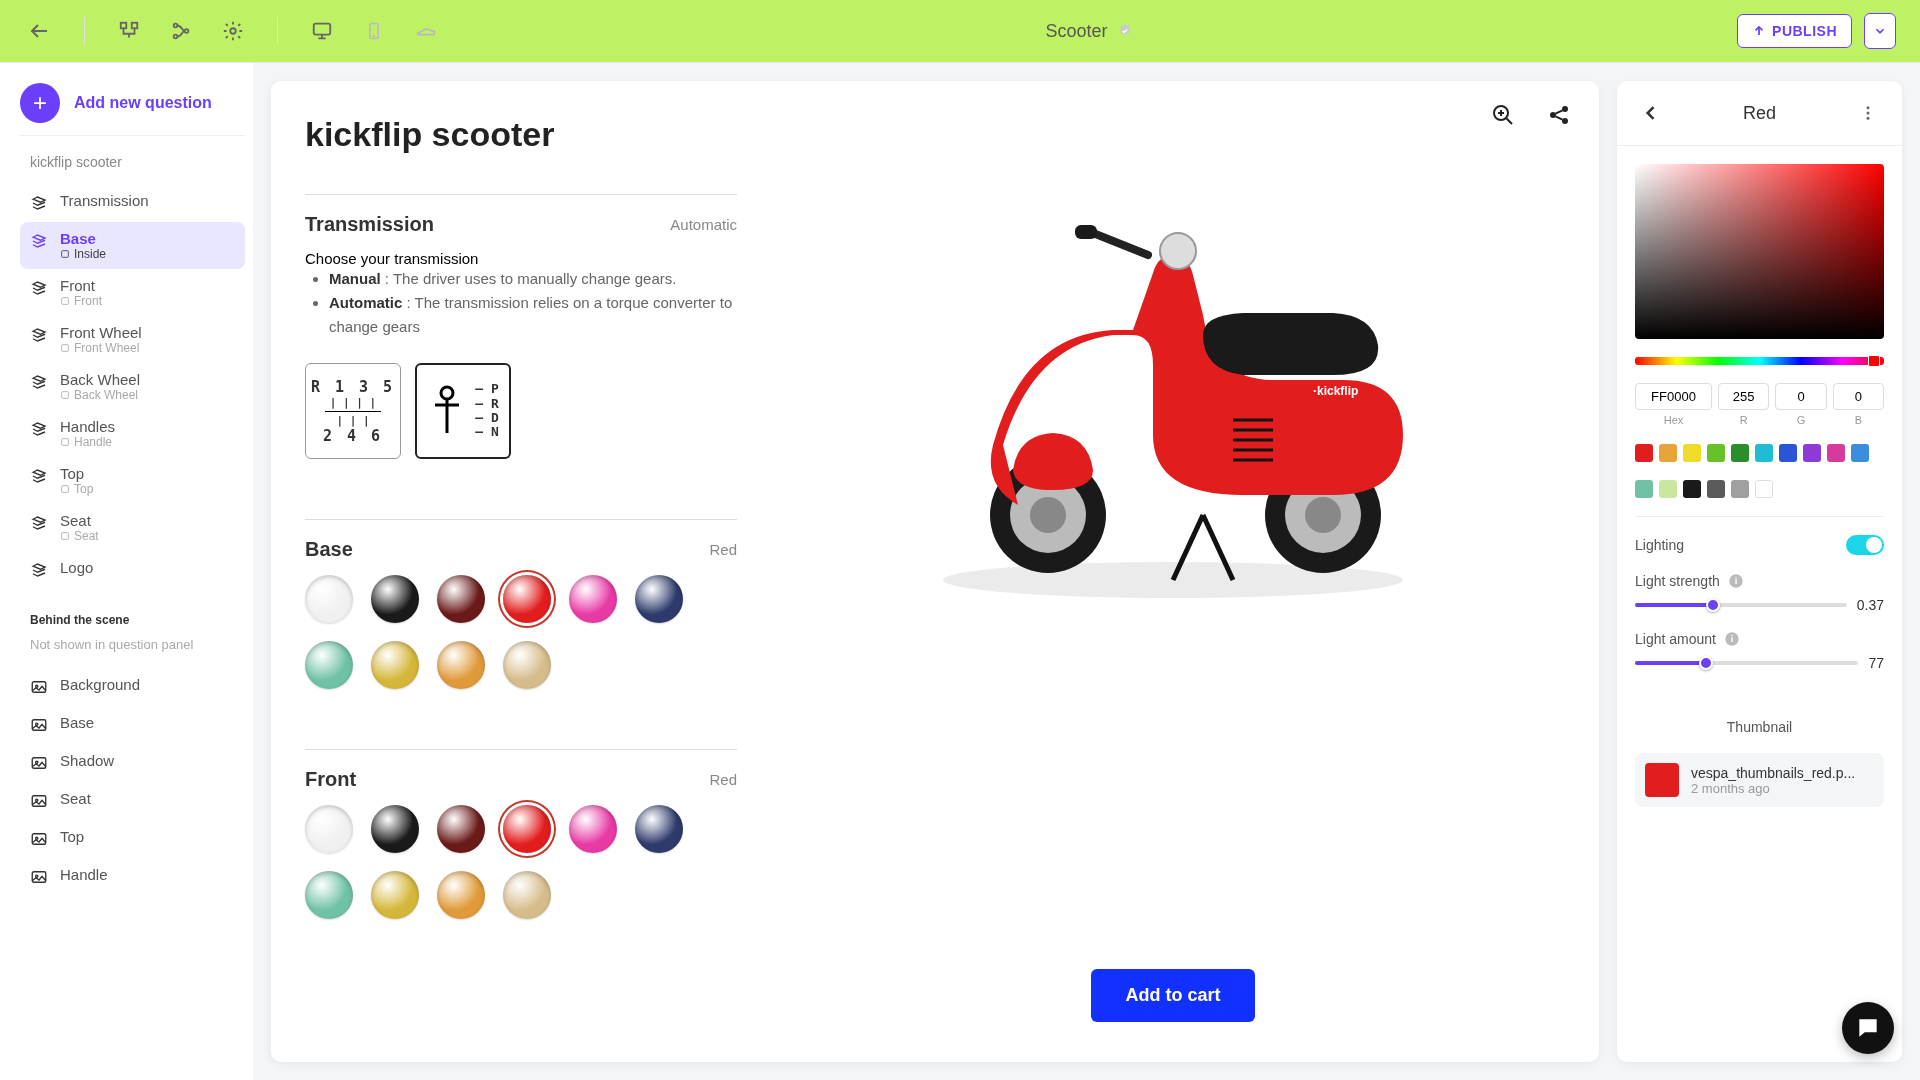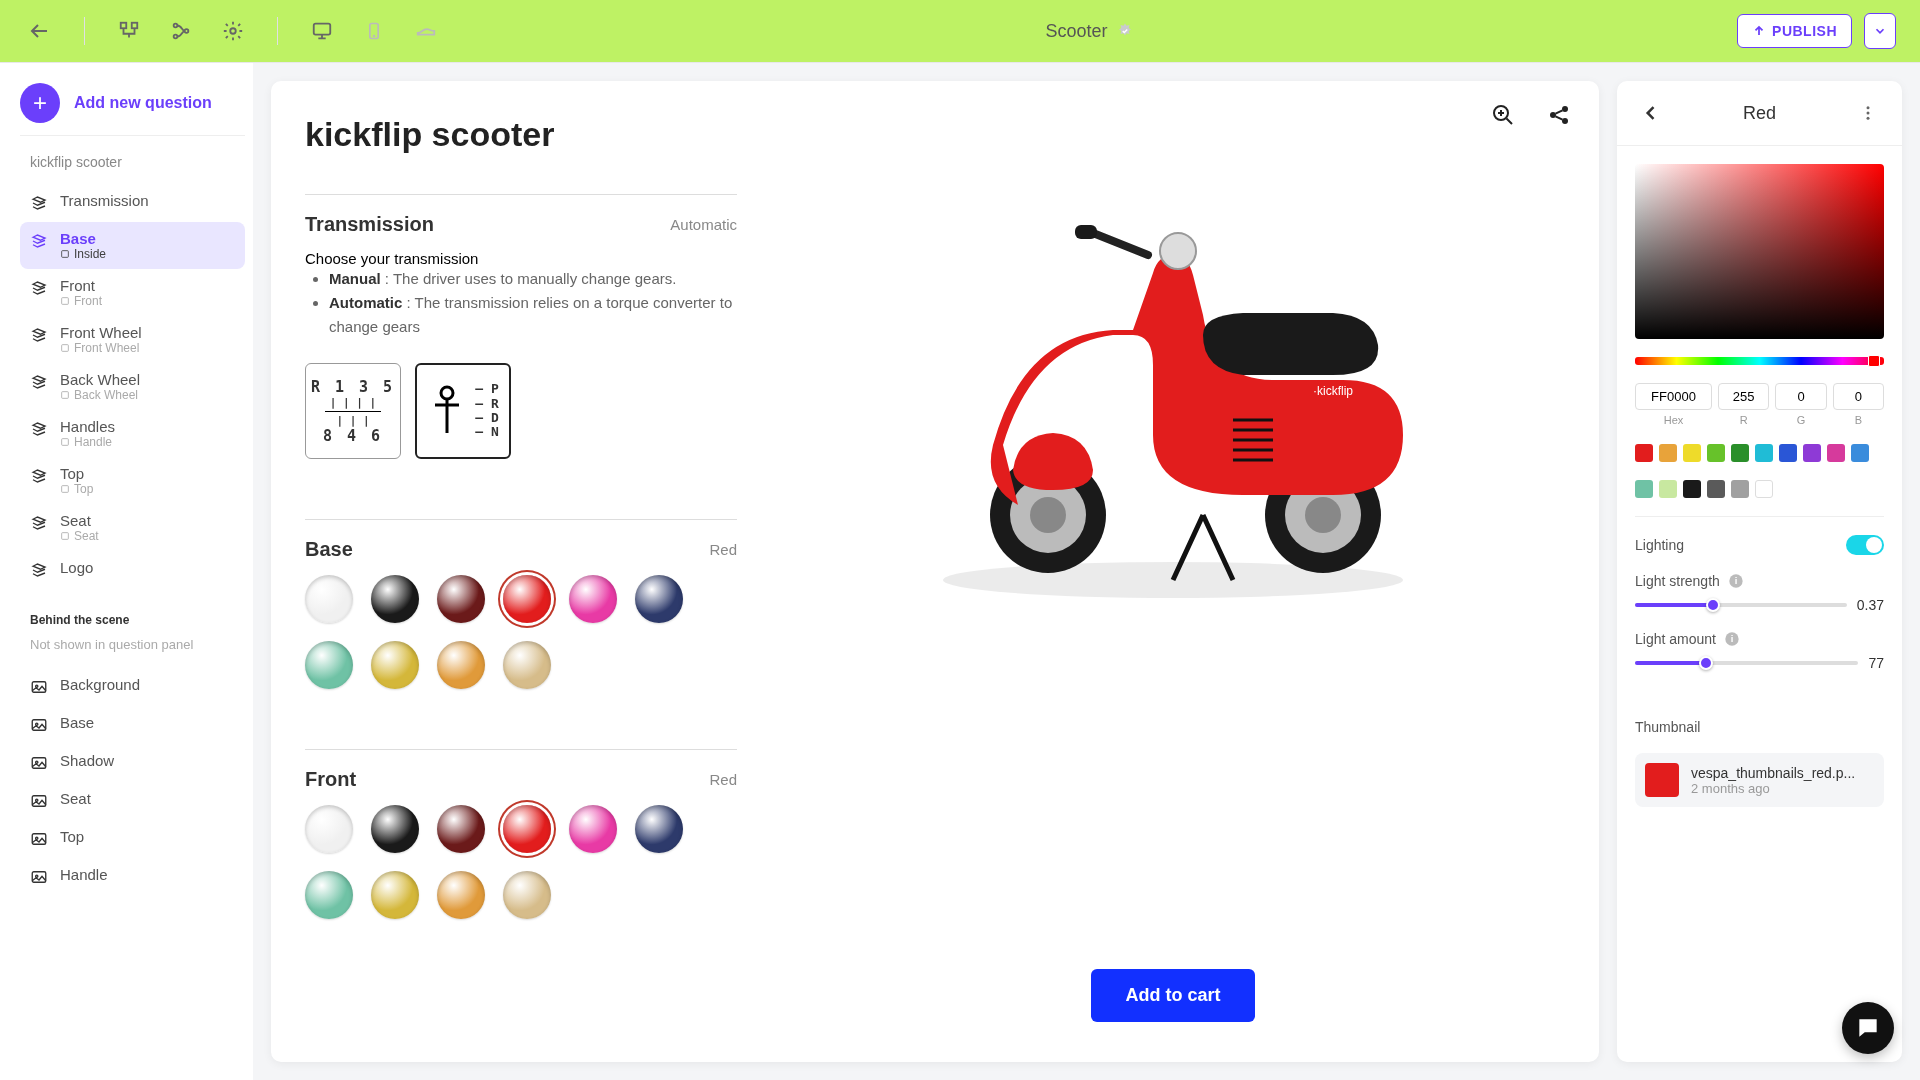--- a/index.html
+++ b/index.html
@@ -51,21 +51,21 @@
 .transmission-options { display:flex; gap:14px; margin-top:24px; }
 .trans-box { width:96px; height:96px; border:1px solid #999; border-radius:6px; display:flex; flex-direction:column; align-items:center; justify-content:center; font-family: monospace; font-weight:700; cursor:pointer; font-size:15px; letter-spacing:3px; }
 .trans-box.selected { border:2px solid #222; }
 .swatches { display:flex; flex-wrap:wrap; gap:18px; }
 .swatch { width:48px; height:48px; border-radius:50%; cursor:pointer; box-shadow: inset 0 2px 4px rgba(0,0,0,0.2), 0 1px 2px rgba(0,0,0,0.15); }
 .swatch.selected { box-shadow: 0 0 0 3px #fff, 0 0 0 5px #c0392b, inset 0 2px 4px rgba(0,0,0,0.2); }
 
 .preview-pane { flex:1; display:flex; flex-direction:column; align-items:center; justify-content:space-between; padding: 24px 24px 40px 0; position:relative; }
 .preview-toolbar { position:absolute; top:18px; right:24px; display:flex; gap:24px; }
 .preview-toolbar .icon-btn { color:#222; }
-.scooter-placeholder { width:560px; height:500px; display:flex; align-items:center; justify-content:center; margin-top:40px; }
+.scooter-placeholder { width:560px; height:500px; display:flex; align-items:center; justify-content:center; margin-top:40px;font-weight:bold; }
 .addcart { background:#1230ff; color:#fff; font-size:18px; font-weight:600; padding:16px 34px; border:none; border-radius:6px; cursor:pointer; }
 
 
 .right-panel { width:285px; background:#fff; margin:18px 18px 18px 0; border-radius:10px; box-shadow: 0 2px 10px rgba(0,0,0,0.06); display:flex; flex-direction:column; }
 .rp-header { display:flex; align-items:center; justify-content:space-between; padding:16px 18px; border-bottom:1px solid #eee; }
 .rp-title { font-size:18px; font-weight:500; color:#333; }
 .rp-body { padding: 18px; display:flex; flex-direction:column; gap:18px; overflow-y:auto; }
 .color-field { width:100%; height:175px; border-radius:4px; background: linear-gradient(to bottom, rgba(0,0,0,0) 0%, #000 100%), linear-gradient(to right, #fff 0%, #ff0000 100%); position:relative; }
 .hue-bar { width:100%; height:8px; border-radius:3px; background: linear-gradient(to right, #ff0000, #ffff00, #00ff00, #00ffff, #0000ff, #ff00ff, #ff0000); position:relative; }
 .hue-thumb { position:absolute; right:4px; top:-2px; width:12px; height:12px; background:#ff0000; border-radius:2px; border:1px solid #fff; }
@@ -84,21 +84,21 @@
 .slider-label-row { display:flex; align-items:center; gap:8px; }
 .slider-label { font-size:14px; color:#555; }
 .info-icon { color:#aaa; width:16px; height:16px; }
 .slider-track { position:relative; height:4px; }
 .slider-track-line { position:absolute; top:0; left:0; right:0; height:4px; background:#ddd; border-radius:2px; }
 .slider-fill { position:absolute; top:0; left:0; height:4px; background:#6b3ffb; border-radius:2px; }
 .slider-thumb { width:14px; height:14px; background:#6b3ffb; border-radius:50%; position:absolute; top:-5px; border:2px solid #fff; box-shadow:0 1px 3px rgba(0,0,0,0.3); }
 .slider-value { font-size:14px; color:#333; align-self:flex-end; }
 .slider-row-flex { display:flex; align-items:center; gap:10px; }
 .slider-row-flex .slider-track { flex:1; }
-.thumb-title { font-size:14px; color:#555; margin-top:30px; }
+.thumb-title { font-size:14px; color:#555; margin-top:30px;text-align:center; }
 .thumb-card { display:flex; align-items:center; gap:12px; background:#f4f5f7; border-radius:8px; padding:10px; cursor:pointer; }
 .thumb-swatch { width:34px; height:34px; background:#e21d1d; border-radius:4px; }
 .thumb-info { display:flex; flex-direction:column; overflow:hidden; }
 .thumb-fn { font-size:14px; color:#333; white-space:nowrap; overflow:hidden; text-overflow:ellipsis; max-width:170px; }
 .thumb-age { font-size:13px; color:#999; }
 
 .chat-fab { position:fixed; bottom:26px; right:26px; width:52px; height:52px; background:#111; border-radius:50%; display:flex; align-items:center; justify-content:center; color:#fff; cursor:pointer; box-shadow:0 4px 12px rgba(0,0,0,0.25); }
 
 svg { display:block; }
 </style>
@@ -411,21 +411,21 @@
             <ul class="config-list">
               <li><b>Manual</b><span> : The driver uses to manually change gears.</span></li>
               <li><b>Automatic</b><span> : The transmission relies on a torque converter to change gears</span></li>
             </ul>
             <div class="transmission-options">
               <div class="trans-box">
                 <div>R 1 3 5</div>
                 <div style="font-size:11px;letter-spacing:0;">| | | |</div>
                 <div style="height:1px;width:60%;background:#000;margin:2px 0;"></div>
                 <div style="font-size:11px;letter-spacing:0;">| | |</div>
-                <div>8 4 6</div>
+                <div>2 4 6</div>
               </div>
               <div class="trans-box selected">
                 <div style="display:flex;gap:8px;align-items:center;">
                   <svg width="40" height="60" viewBox="0 0 40 60" stroke="#000" stroke-width="3" fill="none">
                       <circle cx="20" cy="12" r="6"></circle>
                       <path d="M8 24h24M20 18v34"></path>
                     </svg>
                   <div style="font-size:13px;letter-spacing:0;font-weight:700;display:flex;flex-direction:column;gap:0px;line-height:1.1;">
                     <span>— P</span>
                       <span>— R</span>

